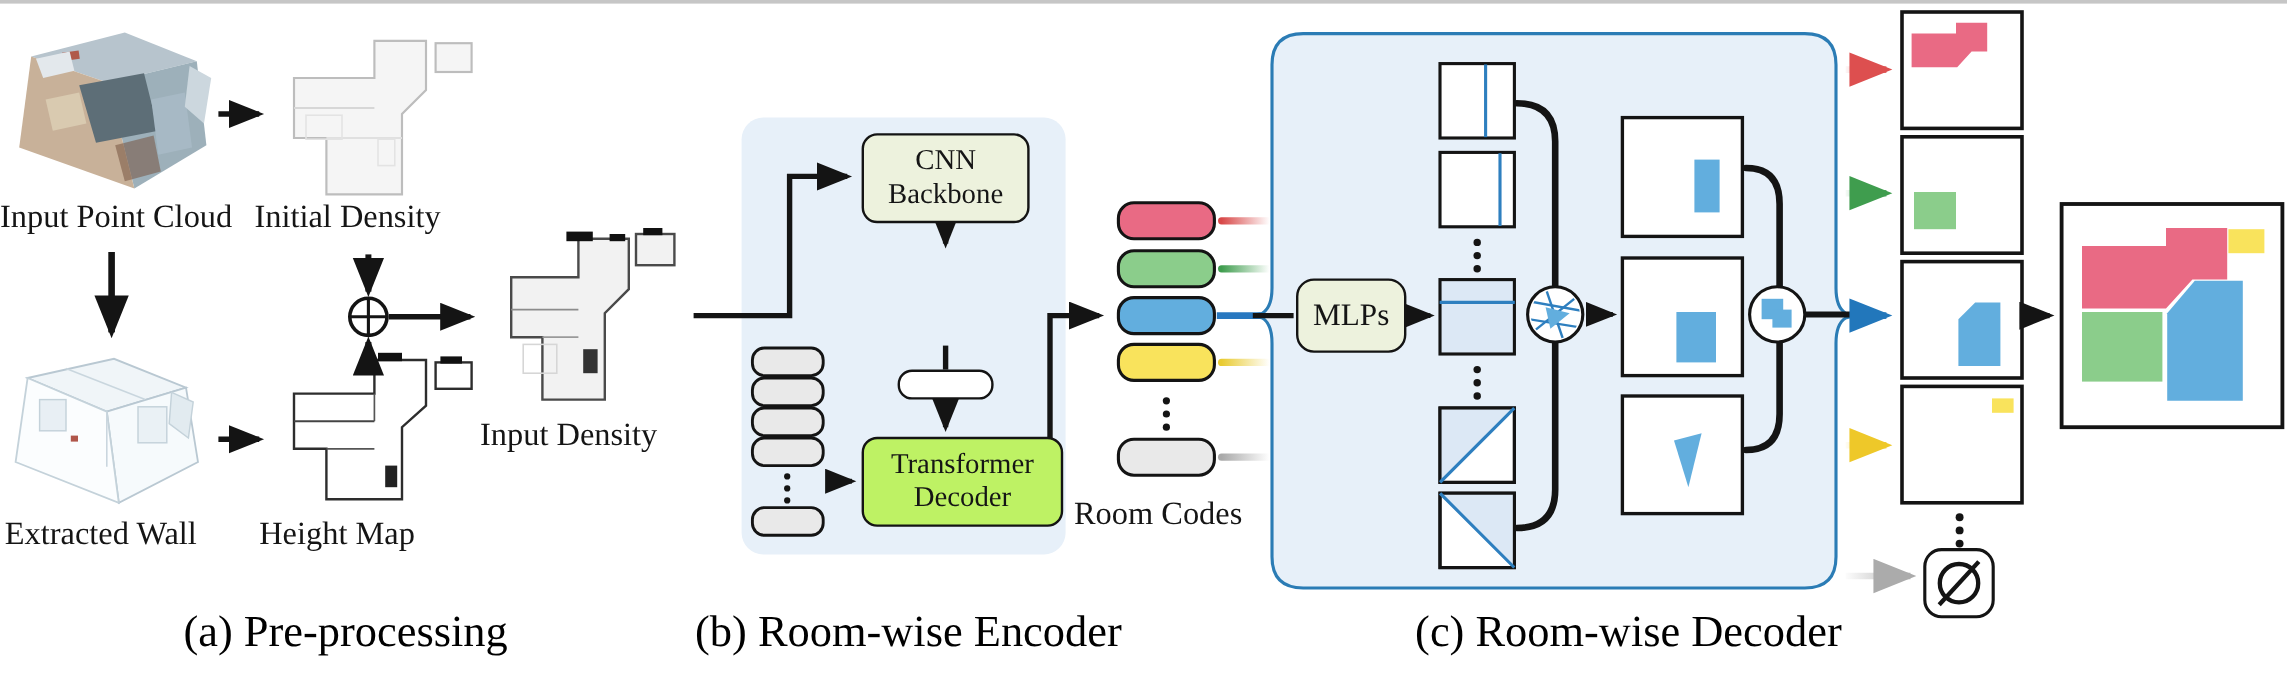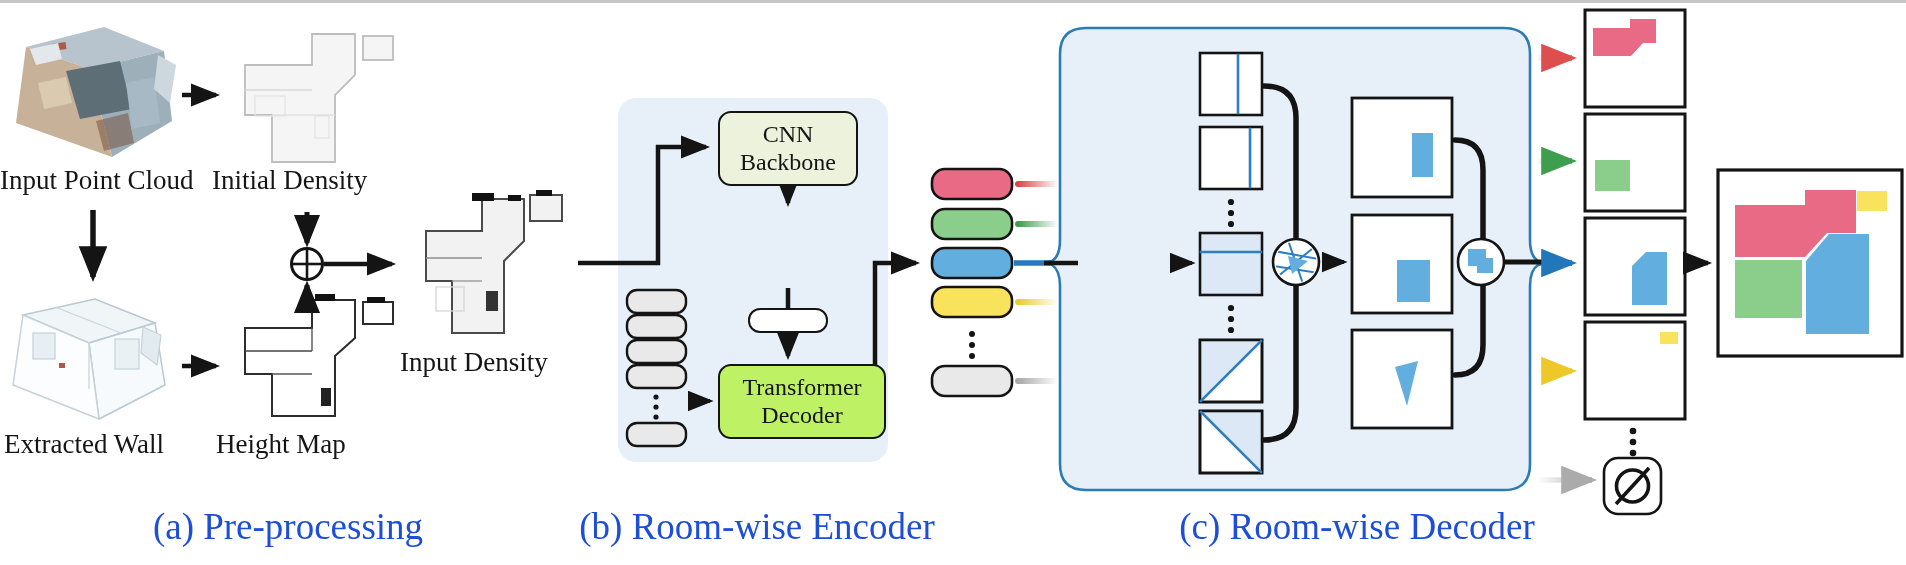--- a/index.html
+++ b/index.html
@@ -1,20 +1,20 @@
 <!DOCTYPE html>
 <html><head>
 <meta charset="utf-8">
 <style>
   html,body{margin:0;padding:0;background:#fff;}
   #fig{position:relative;width:1906px;height:565px;background:#fff;overflow:hidden;
        font-family:"Liberation Serif",serif;padding-left:44px;}
   svg.layer{position:absolute;left:0;top:0;}
   .lbl{position:absolute;color:#151515;text-align:left;font-size:27px;line-height:1.05;}
-  .cap{position:absolute;color:#1d4ed8;text-align:center;font-size:37px;line-height:1.05;}
+  .cap{position:absolute;color:#000000;text-align:center;font-size:37px;line-height:1.05;}
   .blockbox{position:absolute;border:2.5px solid #141414;border-radius:13px;
             display:flex;align-items:center;justify-content:center;text-align:center;
             font-size:24px;line-height:1.14;color:#151515;box-sizing:border-box;}
   .pillwhite{position:absolute;background:#ffffff;border:2.5px solid #141414;border-radius:12px;box-sizing:border-box;}
 </style>
 </head>
 <body>
 
 <div id="fig">
 
@@ -280,24 +280,26 @@
     <polygon points="1735,205 1805,205 1805,190 1856,190 1856,233 1827,233 1805,257 1735,257" fill="#e96a84"></polygon>
     <rect x="1857" y="191" width="30" height="20" fill="#f9e35c"></rect>
     <rect x="1735" y="260" width="67" height="58" fill="#8bcd8b"></rect>
     <polygon points="1829,234 1869,234 1869,334 1806,334 1806,261" fill="#62aede"></polygon>
   </g>
 </svg>
 
 <div class="blockbox" style="left: 718px; top: 111px; width: 140px; height: 75px; background-color: rgb(237, 242, 221);">CNN Backbone</div>
 <div class="pillwhite" style="left:748px;top:308px;width:80px;height:25px;"></div>
 <div class="blockbox" style="left: 718px; top: 364px; width: 168px; height: 75px; background-color: #bef264;">Transformer Decoder</div>
+<div class="blockbox" style="left: 1080px; top: 232px; width: 92px; height: 62px; border-radius: 15px; font-size: 26px; background-color: rgb(237, 242, 221);">MLPs</div>
 
 <div class="lbl" style="left:0px;top:166px;width:195px;">Input Point Cloud</div>
 <div class="lbl" style="left:212px;top:166px;width:190px;">Initial Density</div>
 <div class="lbl" style="left:4px;top:430px;width:180px;">Extracted Wall</div>
 <div class="lbl" style="left:216px;top:430px;width:180px;">Height Map</div>
 <div class="lbl" style="left:400px;top:348px;width:185px;">Input Density</div>
+<div class="lbl" style="left:895px;top:414px;width:156px;">Room Codes</div>
 
 <div class="cap" style="left:118px;top:508px;width:340px;">(a) Pre-processing</div>
 <div class="cap" style="left:542px;top:508px;width:430px;">(b) Room-wise Encoder</div>
 <div class="cap" style="left:1137px;top:508px;width:440px;">(c) Room-wise Decoder</div>
 
 </div>
 
 </body></html>

